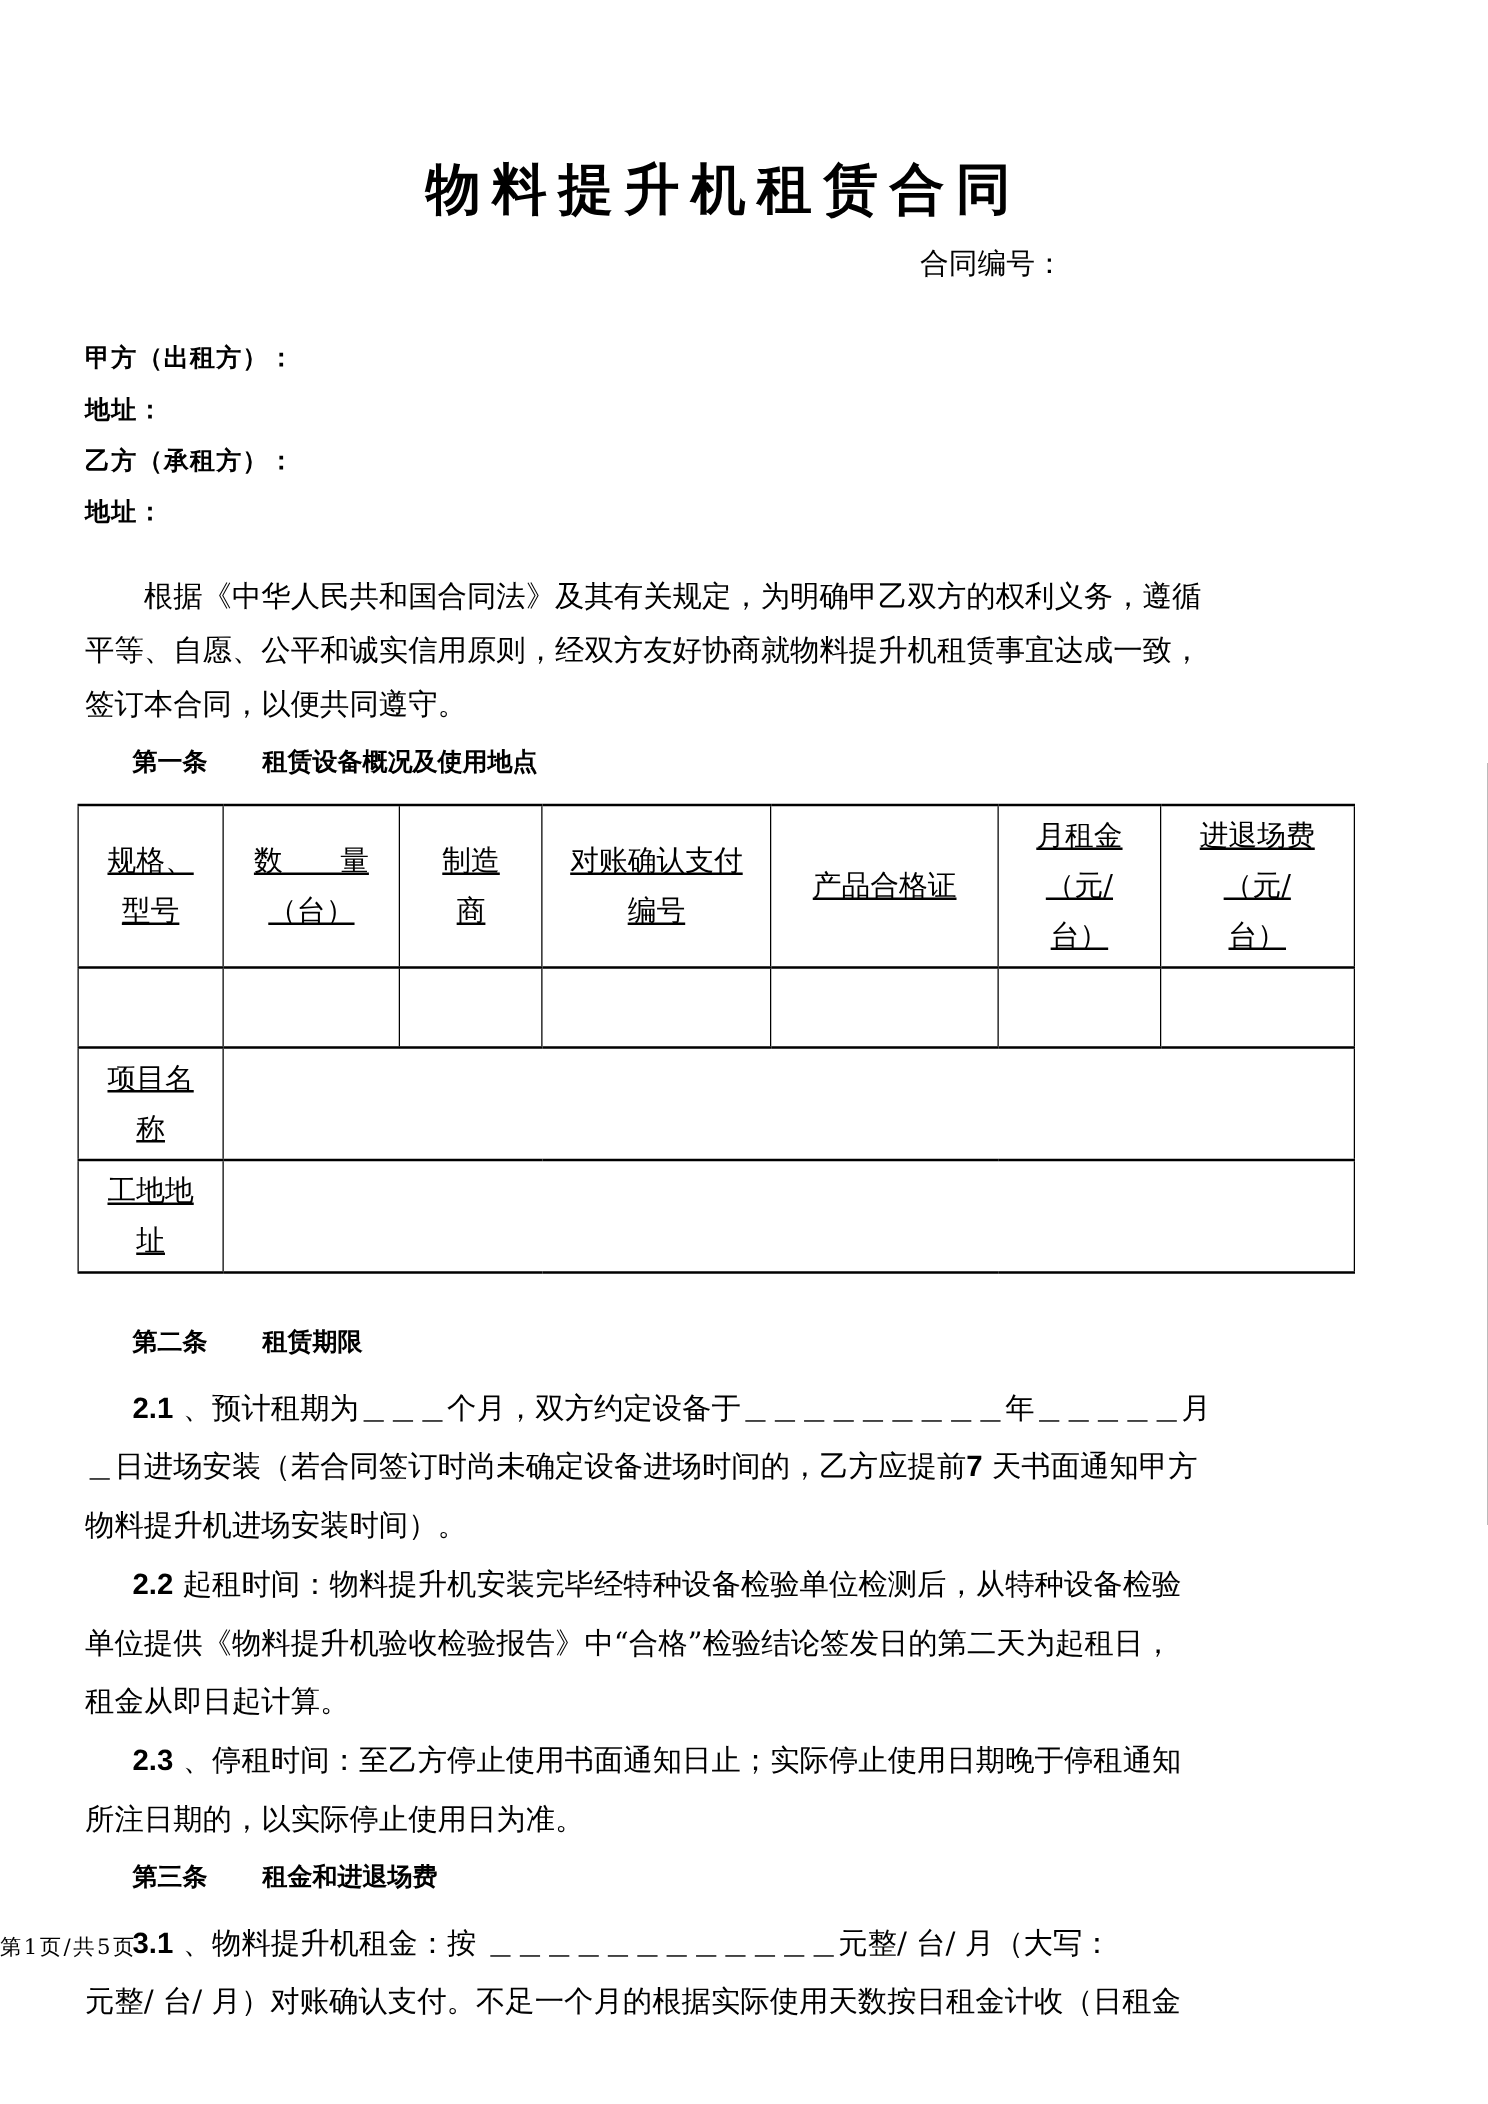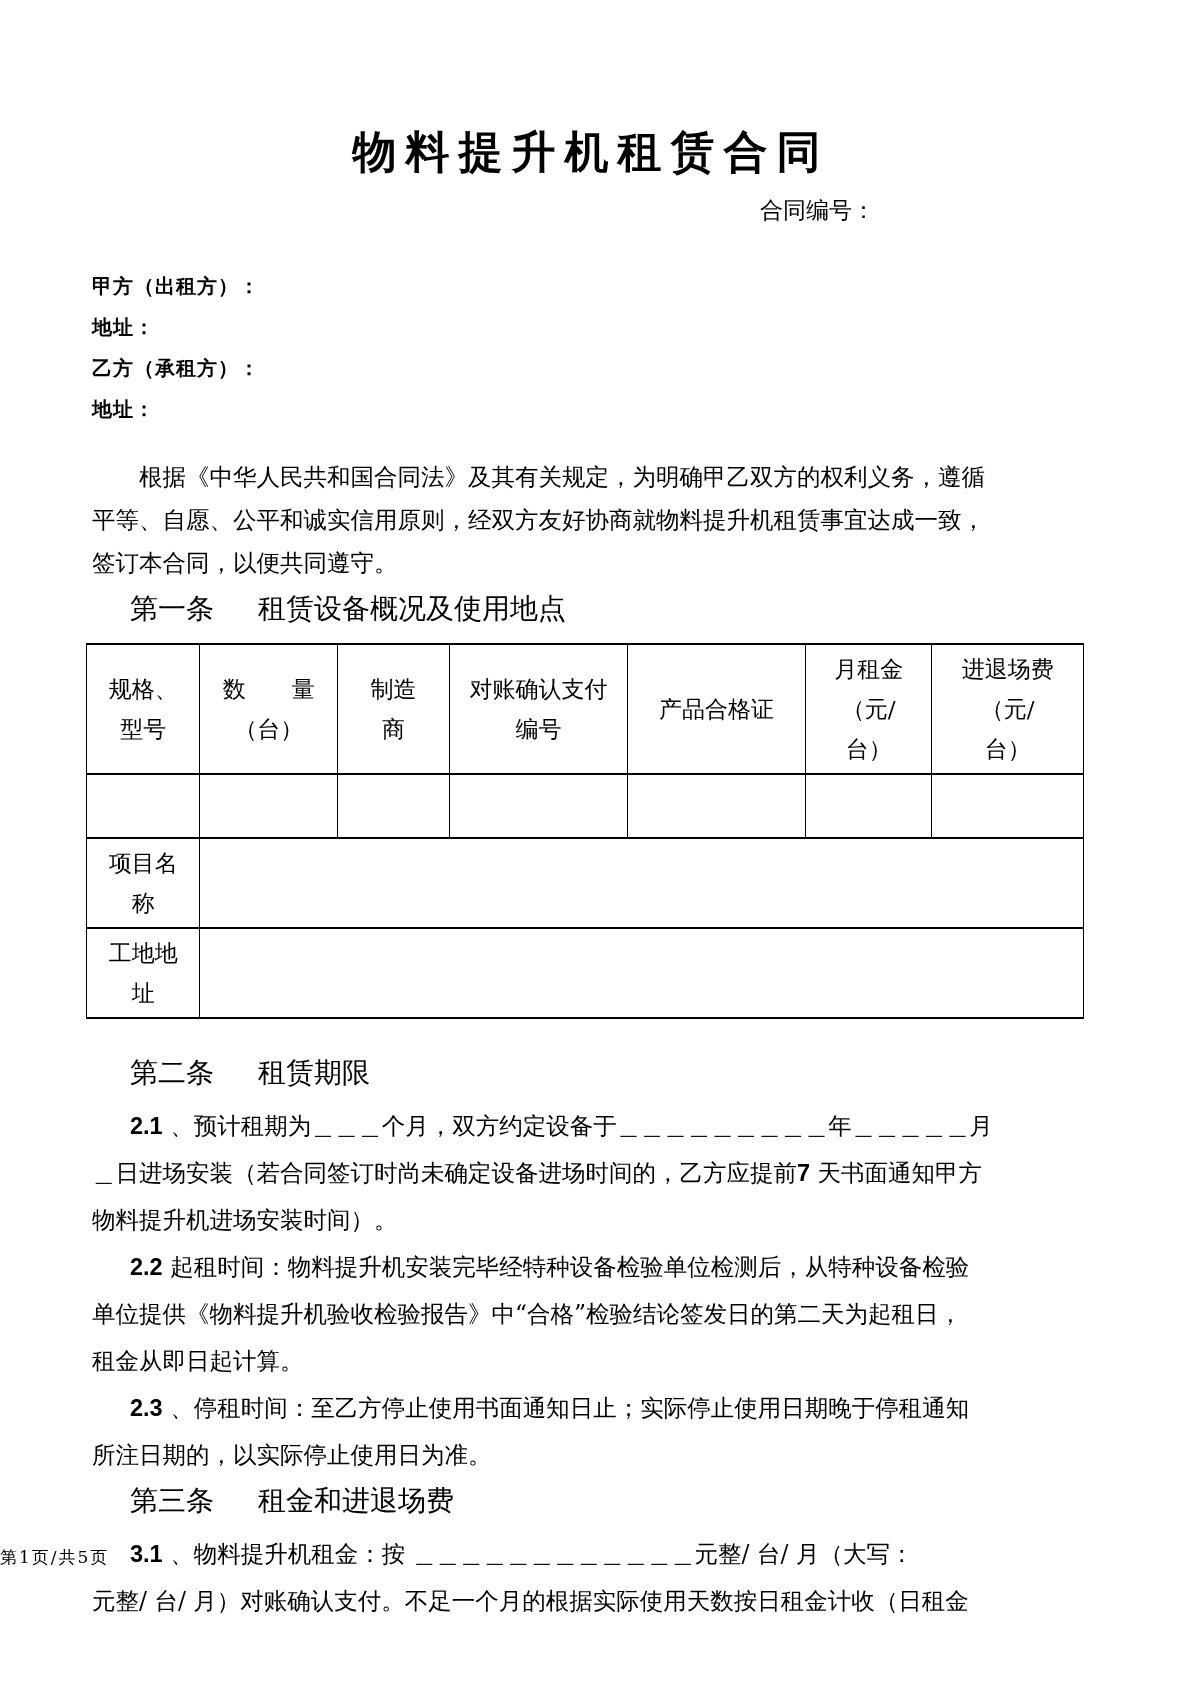--- a/index.html
+++ b/index.html
@@ -3,21 +3,21 @@
 <meta charset="utf-8">
 <style>
   html,body { margin:0; padding:0; background:#888; }
   .page {
     width:1190px; height:1683px;
     background:#ffffff; color:#000;
     position:relative; margin:0 auto;
     overflow:hidden;
     font-family:"DejaVu Serif","Liberation Serif",serif;
   }
-  .content { padding:126px 100px 0 92px; }
+  .content { padding:126px 100px 0 68px; }
 
   .doc-title {
     text-align:center;
     font-size:44px; font-weight:bold;
     letter-spacing:9px;
     line-height:1.2;
     white-space:nowrap;
   }
   .contract-no {
     font-size:23px;
@@ -35,36 +35,37 @@
 
   .intro {
     margin-top:26px;
     font-size:23.5px; line-height:43px;
     text-indent:2em;
     white-space:pre-line;
     text-align:justify;
   }
 
   .sec-heading {
-    font-size:28px; font-weight:normal;
+    font-size:20px; font-weight:bold;
     padding-left:38px;
     line-height:40px;
     white-space:nowrap;
   }
   .sec-heading .h-title { margin-left:44px; }
   .h1 { margin-top:4px; }
   .h2 { margin-top:34px; }
   .h3 { margin-top:2px; }
 
   table.equip {
     border-collapse:collapse;
     table-layout:fixed;
     width:100%;
     margin-top:14px;
     margin-left:-6px;
+    text-decoration:underline;
   }
   table.equip td {
     border-left:1px solid #000;
     border-right:1px solid #000;
     border-top:2px solid #000;
     border-bottom:2px solid #000;
     text-align:center;
     vertical-align:middle;
     font-size:23px;
     line-height:40px;

